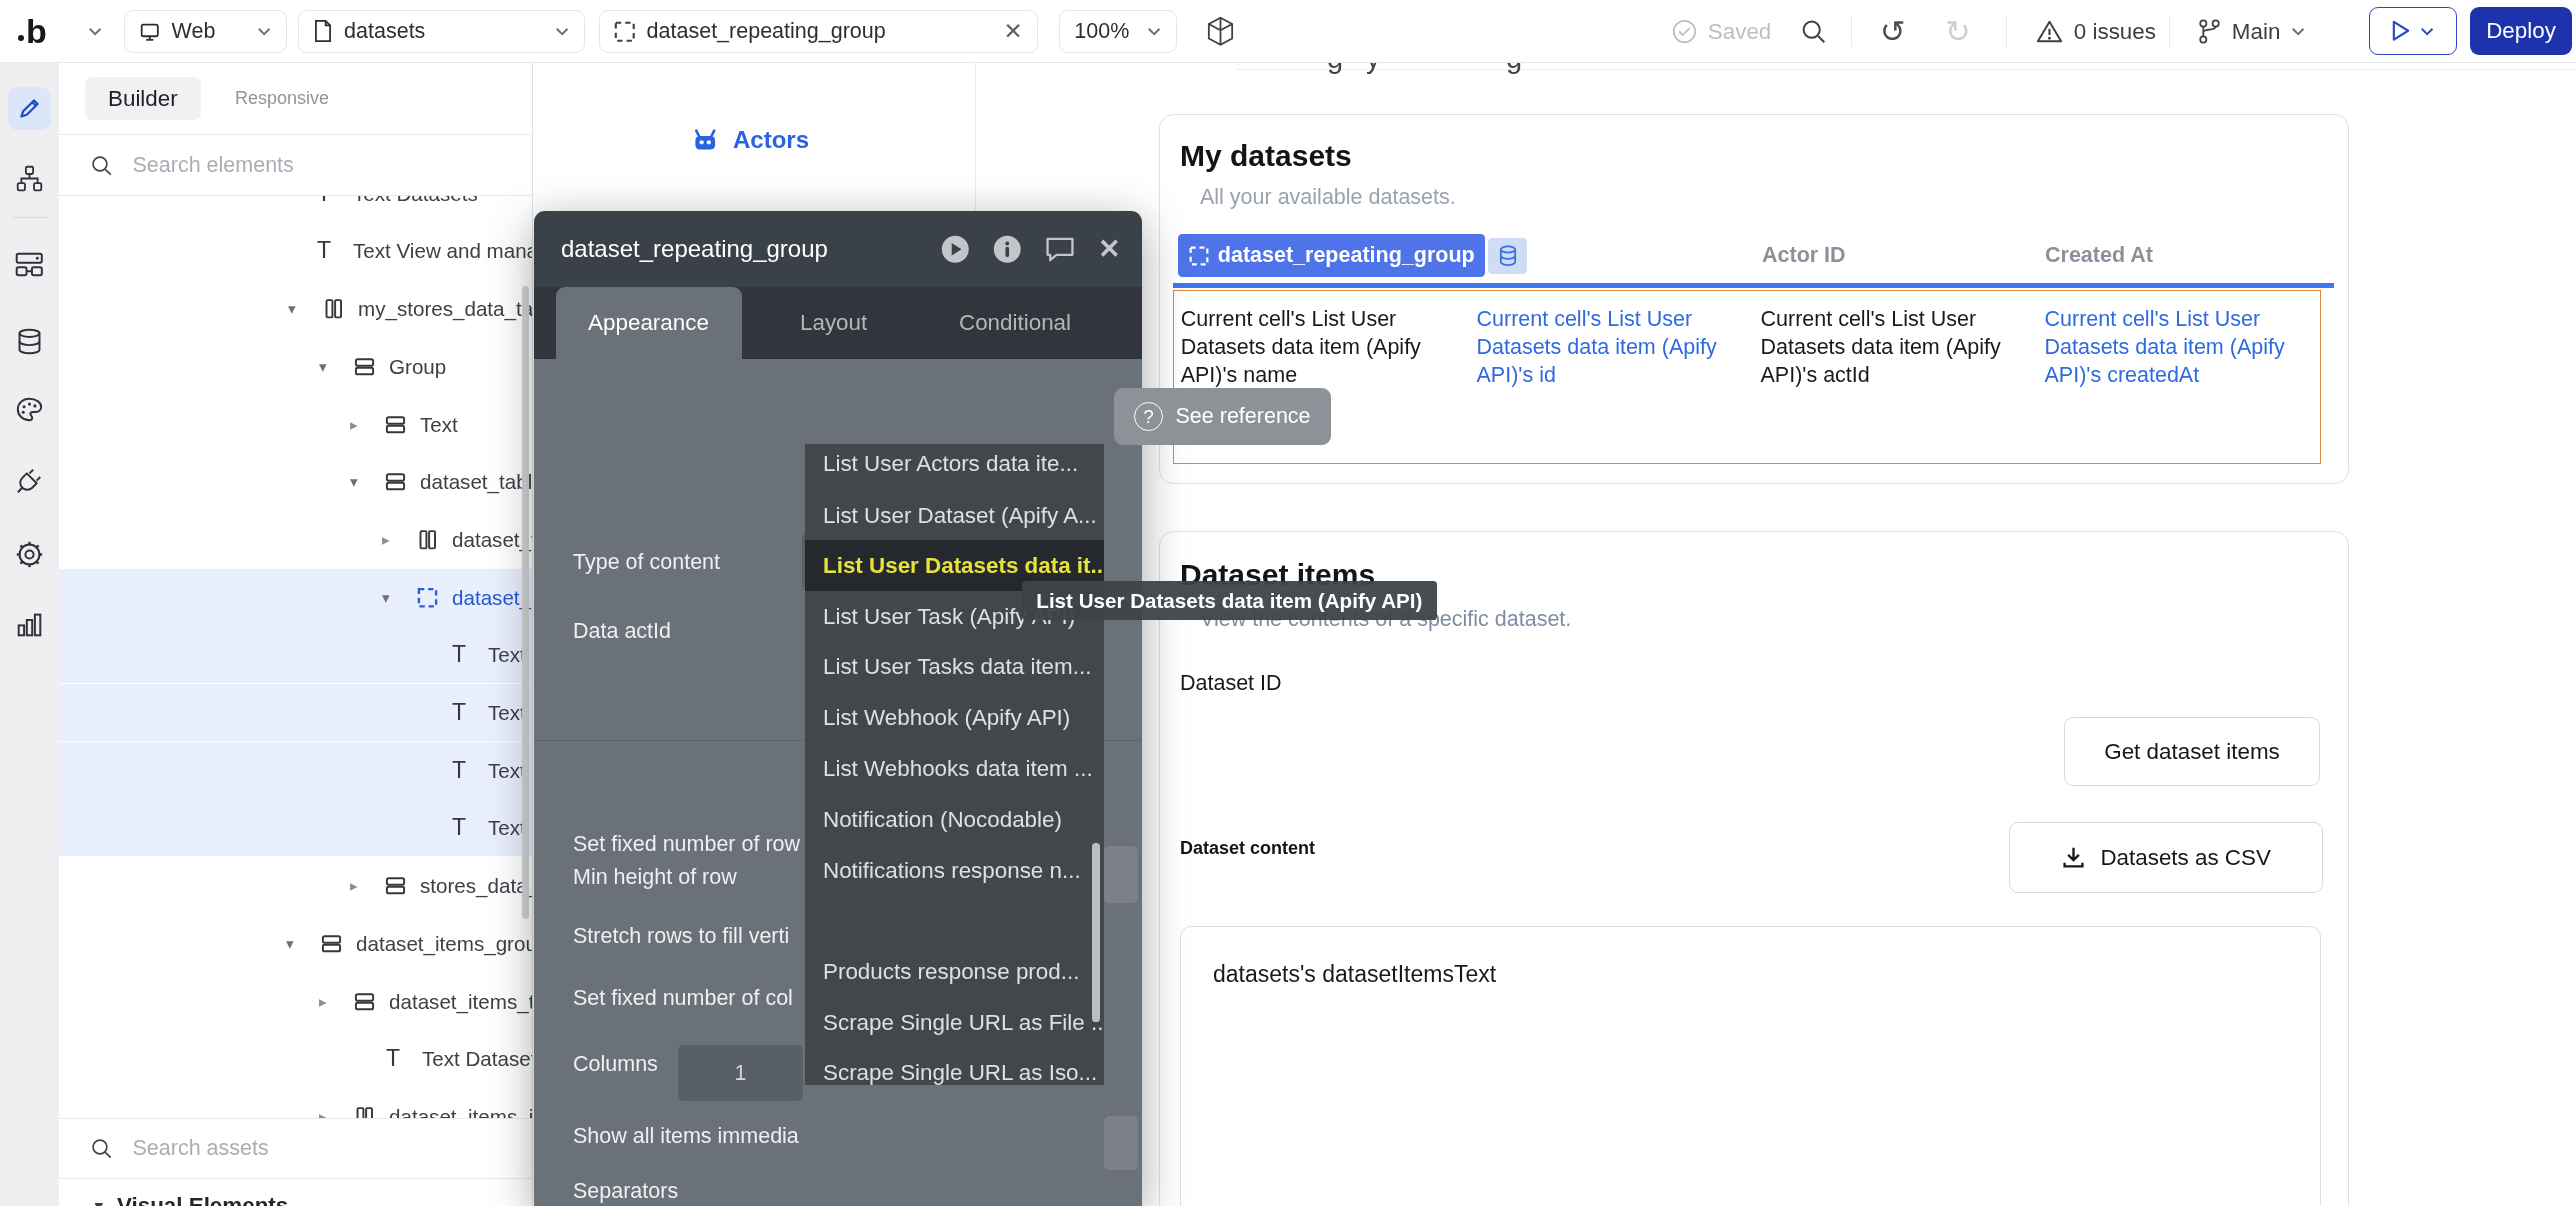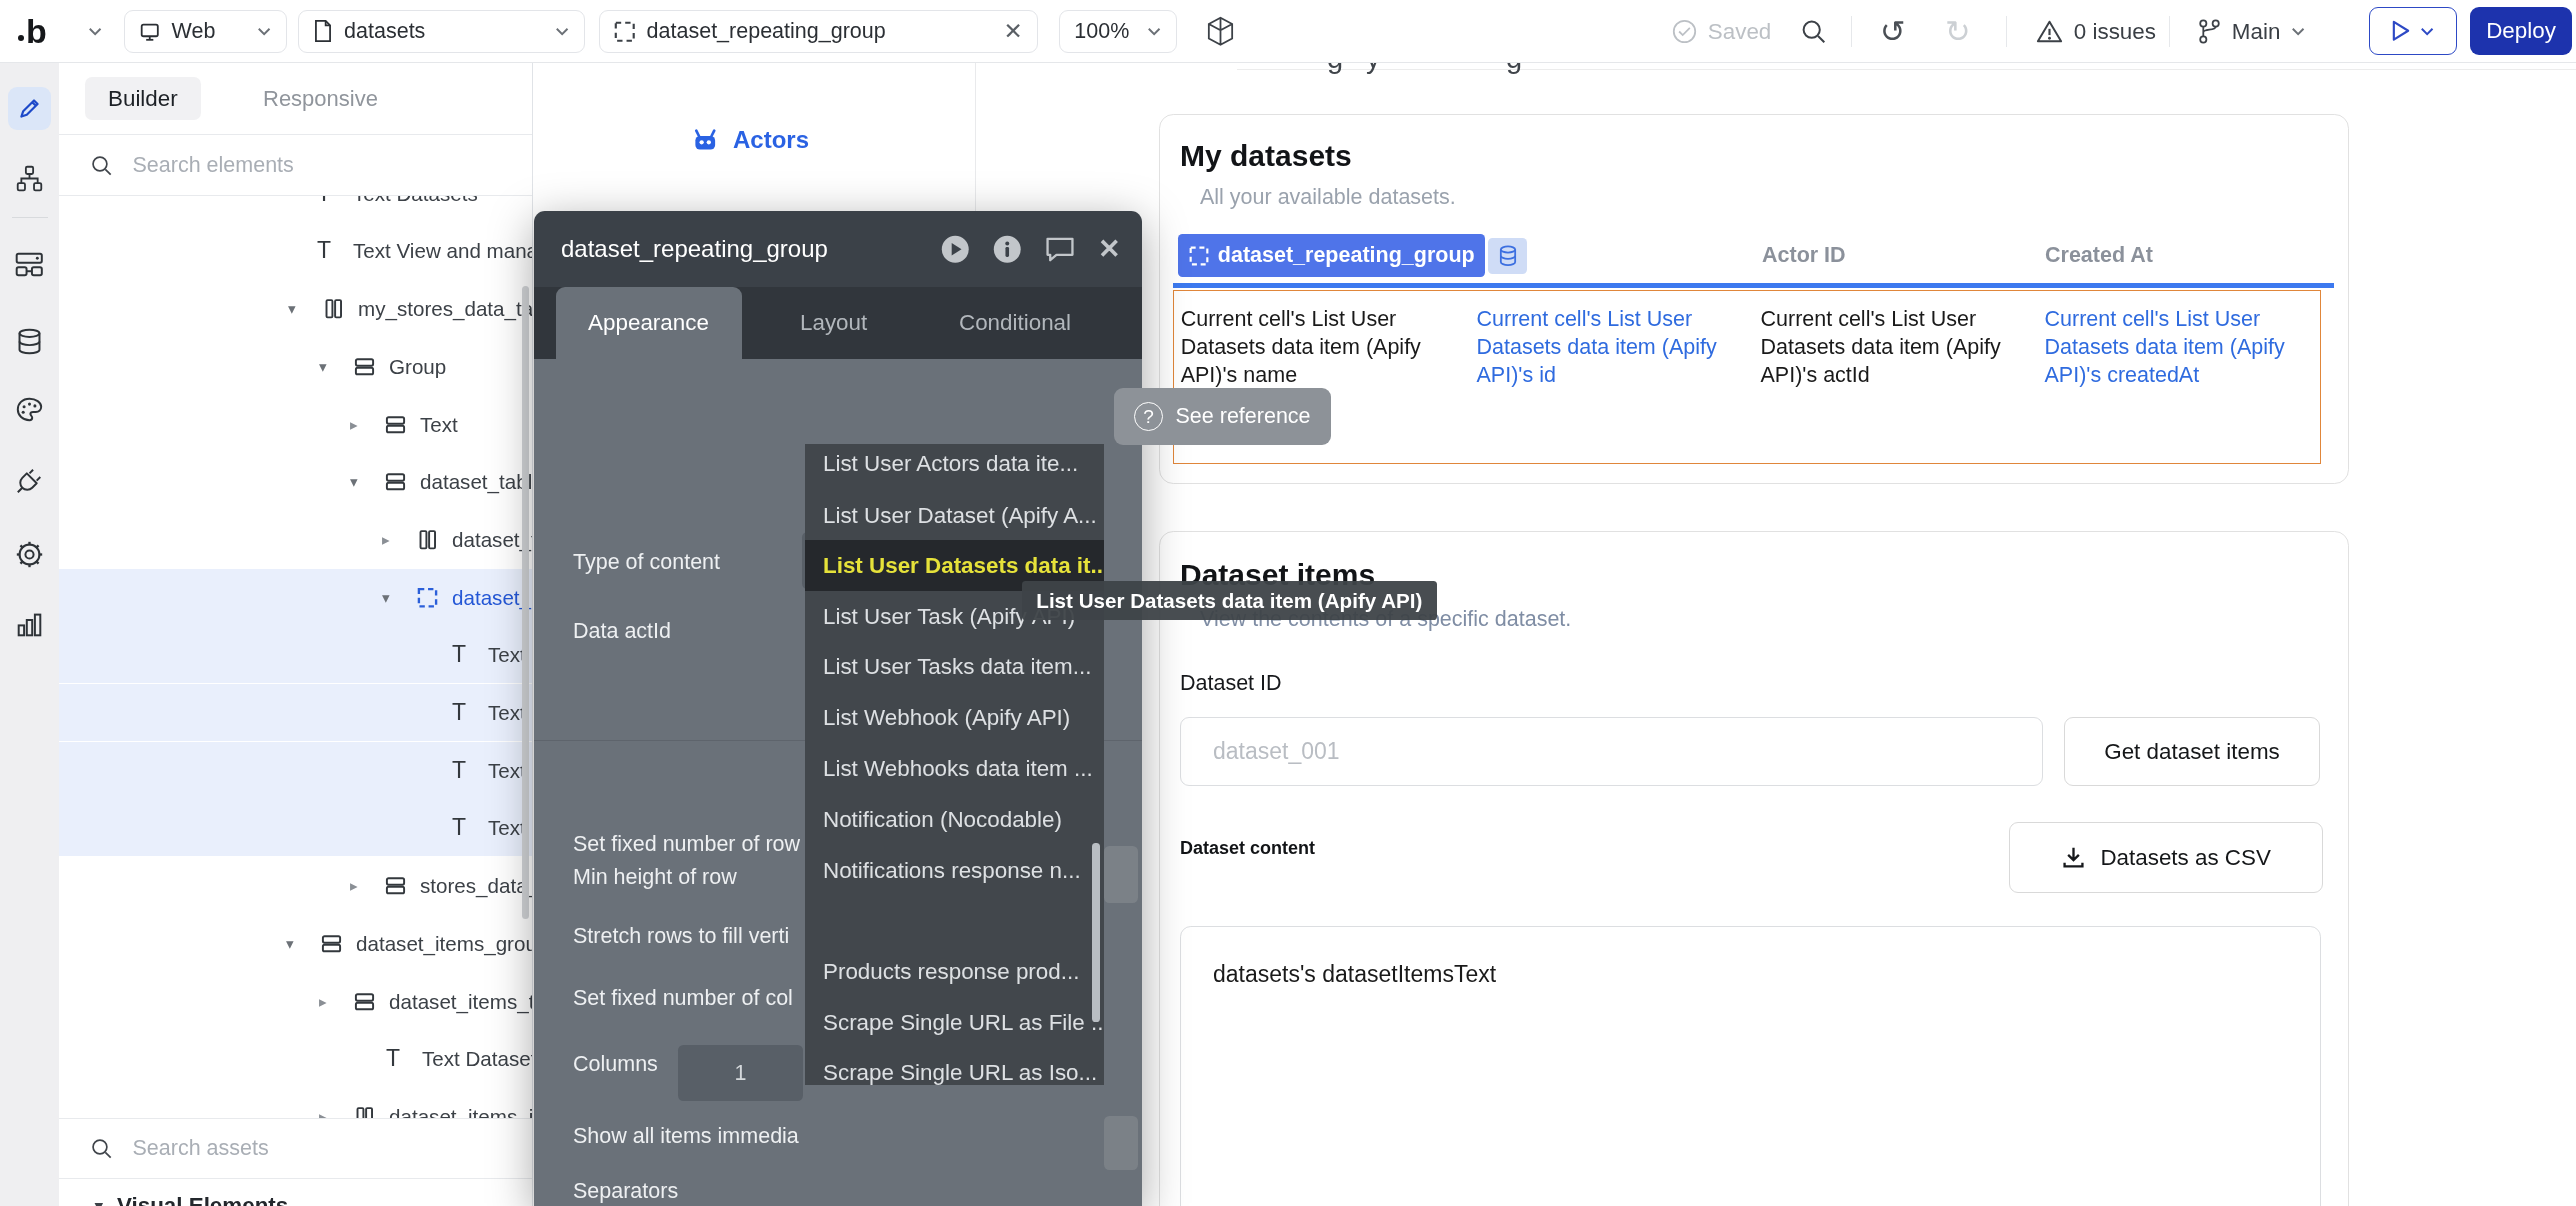--- a/index.html
+++ b/index.html
@@ -32,21 +32,21 @@
   .rail-active { position:absolute; left:8px; width:43px; height:43px; background:#dbe6f8; border-radius:9px; }
   .rail-div { position:absolute; left:11.7px; width:36px; height:0.9px; background:#d8dadd; }
 
   
   #sidebar { position:absolute; left:59px; top:63px; width:474px; height:1144px; background:#fff;
     border-right:0.9px solid #e0e3e7; z-index:41; }
   #side-tabs { position:absolute; left:0; top:0; width:100%; height:72px; border-bottom:0.9px solid #e8eaed; }
   #tab-builder { position:absolute; left:26px; top:14.3px; height:43px; padding:0 23px; background:#f1f1f3;
     border-radius:7.2px; display:flex; align-items:center; font-size:22.4px; color:#1d2126; font-weight:500;}
   #tab-responsive { position:absolute; left:176px; top:14.3px; height:43px; display:flex; align-items:center;
-    font-size:22px; color:#90959c;margin-left:28px; }
+    font-size:18px; color:#90959c; }
   .searchbar { position:absolute; left:0; width:100%; height:61px; display:flex; align-items:center;
     gap:20px; padding-left:30.5px; font-size:21.5px; color:#a9aeb5; }
   #search-elements { top:72px; border-bottom:0.9px solid #e8eaed; }
   #search-assets { top:1055px; border-top:0.9px solid #e8eaed; border-bottom:0.9px solid #e8eaed; }
   #tree { position:absolute; left:0; top:133px; width:100%; height:922px; overflow:hidden; }
   .trow { position:absolute; left:0; width:100%; height:57px; display:flex; align-items:center; }
   .trow.hl { background:#e9effc; }
   .t-caret { width:34px; font-size:15.2px; color:#6c7177; flex:none; }
   .t-icon { width:36px; flex:none; display:flex; align-items:center; color:#33383d; }
   .t-icon .tT { font-size:23px; color:#33383d; }
@@ -524,23 +524,20 @@
       <div class="rg-cell link" style="left:303px; width:260px;">Current cell's List User Datasets data item (Apify API)'s id</div>
       <div class="rg-cell " style="left:587px; width:251px;">Current cell's List User Datasets data item (Apify API)'s actId</div>
       <div class="rg-cell link" style="left:871px; width:287px;">Current cell's List User Datasets data item (Apify API)'s createdAt</div>
     </div>
 </div>
 
 <div class="card" id="card2">
   <div class="card-title" style="top:26px;">Dataset items</div>
   <div class="card-sub" style="top:75px; color:#7f8da4;">View the contents of a specific dataset.</div>
   <div class="abs" style="left:20px; top:139px; font-size:21.5px; color:#17191c;">Dataset ID</div>
-  <div class="in-box" style="left:20px; top:185px; width:863px; height:69px;">
-    <span style="padding-left:32px; font-size:23px; color:#b9bdc3;">dataset_001</span>
-  </div>
   <div class="btn-white" style="left:904px; top:185px; width:256px; height:69px;">
     <span>Get dataset items</span>
   </div>
   <div class="abs" style="left:20px; top:306px; font-size:18px; font-weight:700; color:#121417;">Dataset content</div>
   <div class="btn-white" style="left:849px; top:290px; width:314px; height:71px;">
     <svg width="25" height="25" viewBox="0 0 28 28">
         <path d="M14 3 V17 M8 11 L14 17 L20 11" fill="none" stroke="#17191c" stroke-width="2.6"></path>
         <path d="M4 20 V24 H24 V20" fill="none" stroke="#17191c" stroke-width="2.6"></path>
       </svg>
     <span>Datasets as CSV</span>

